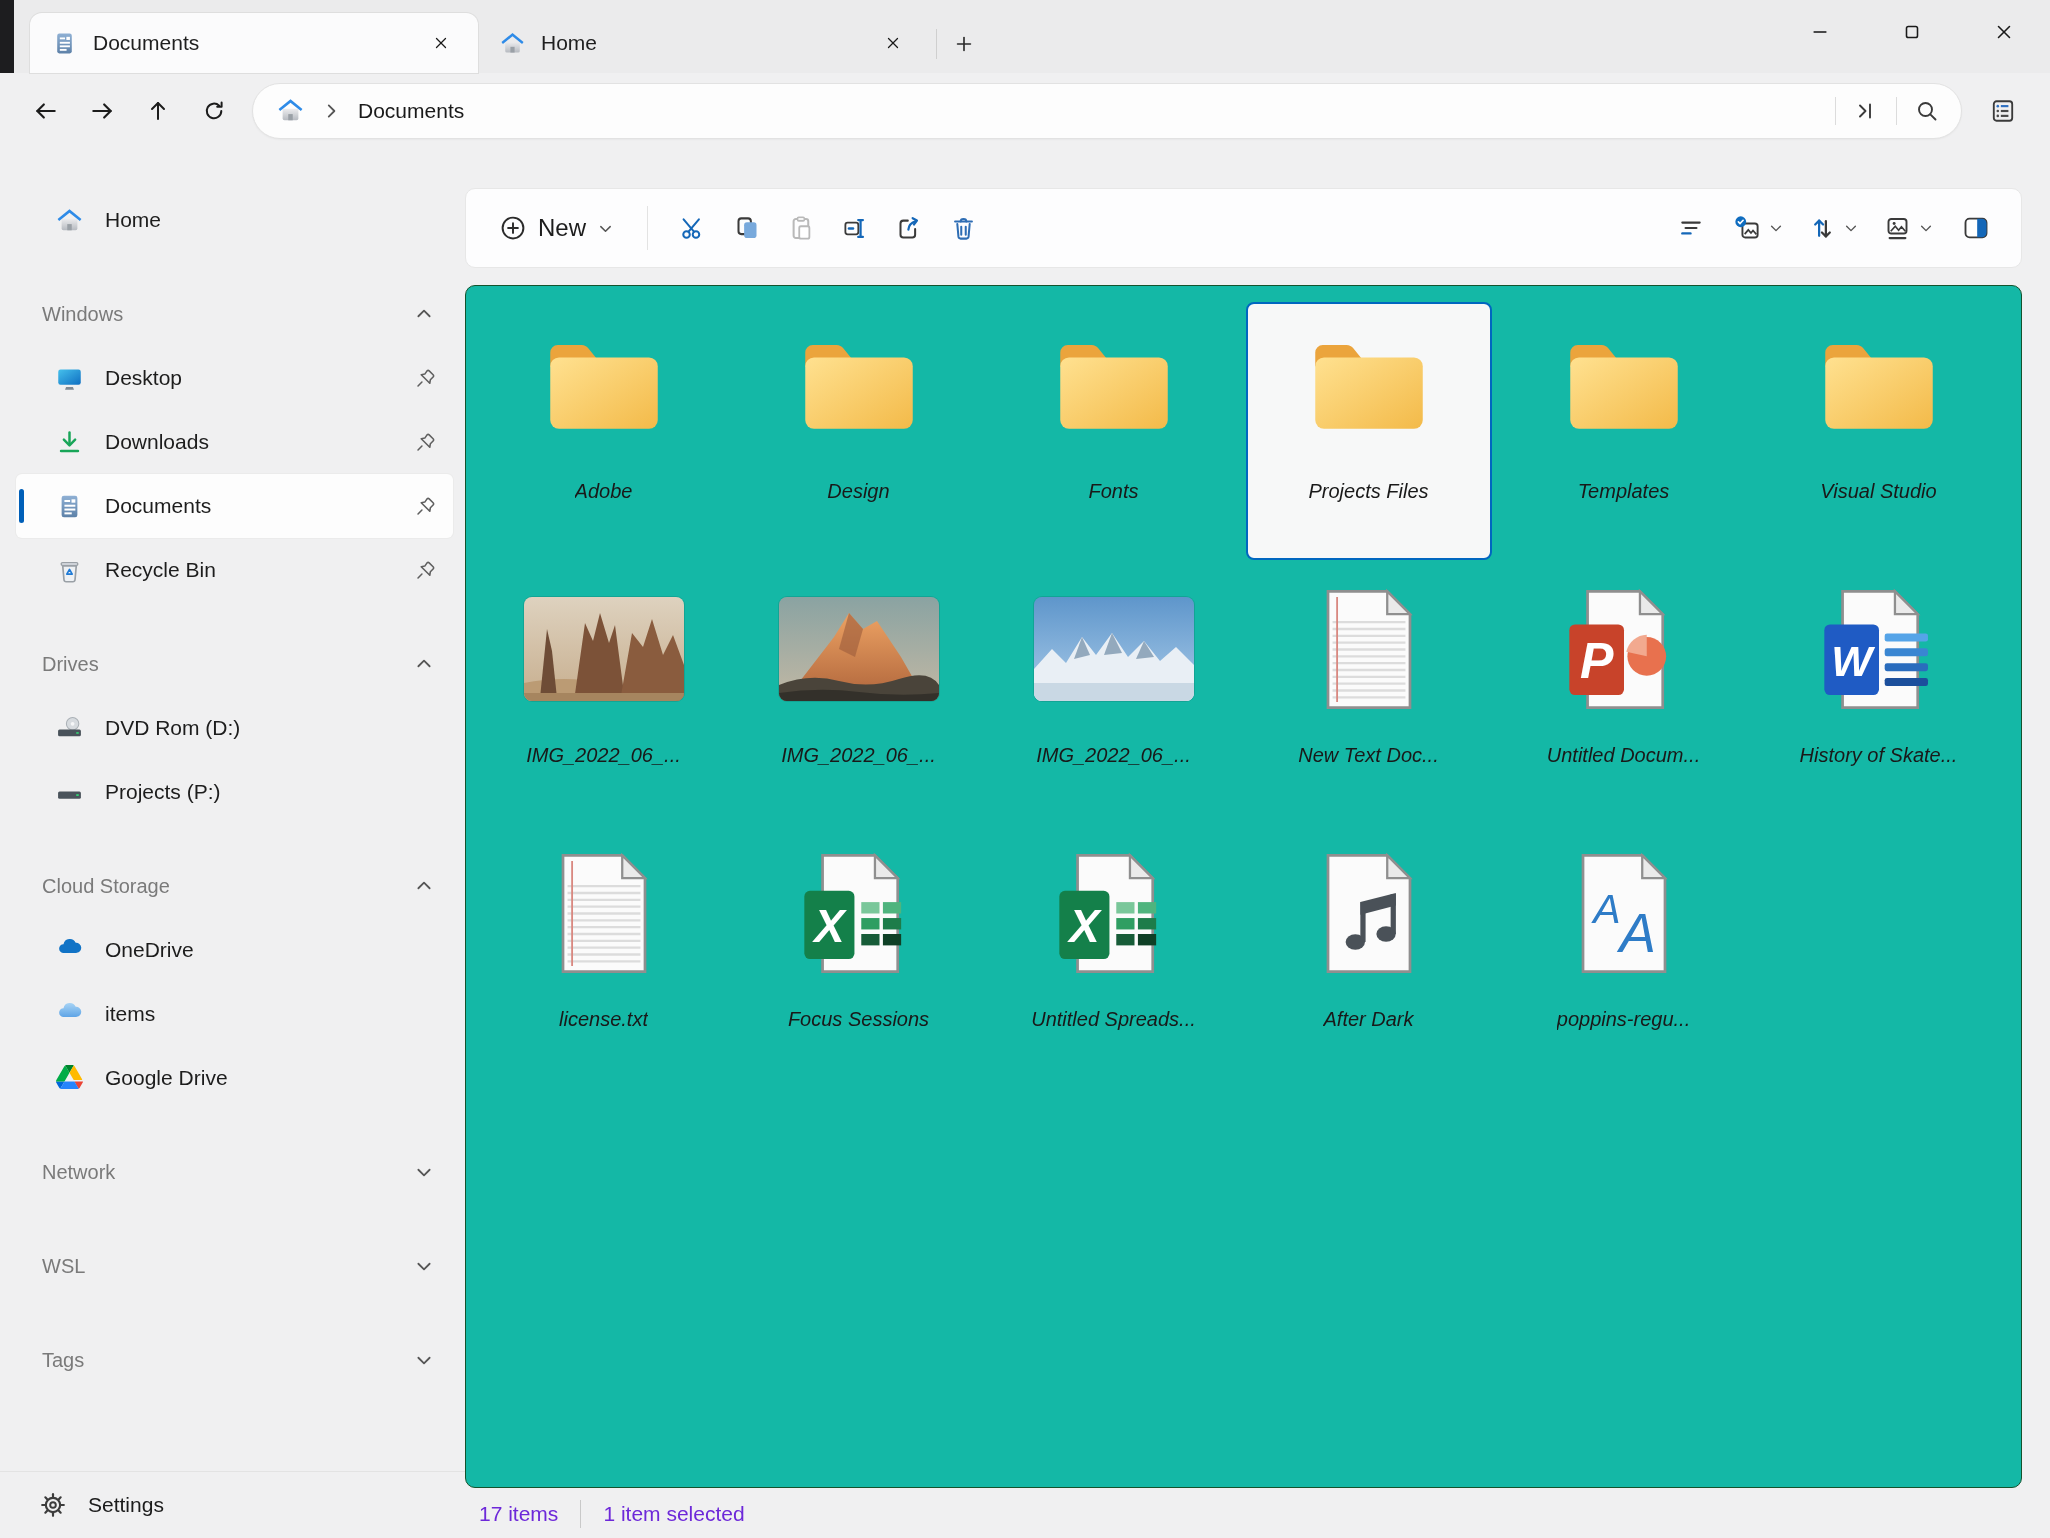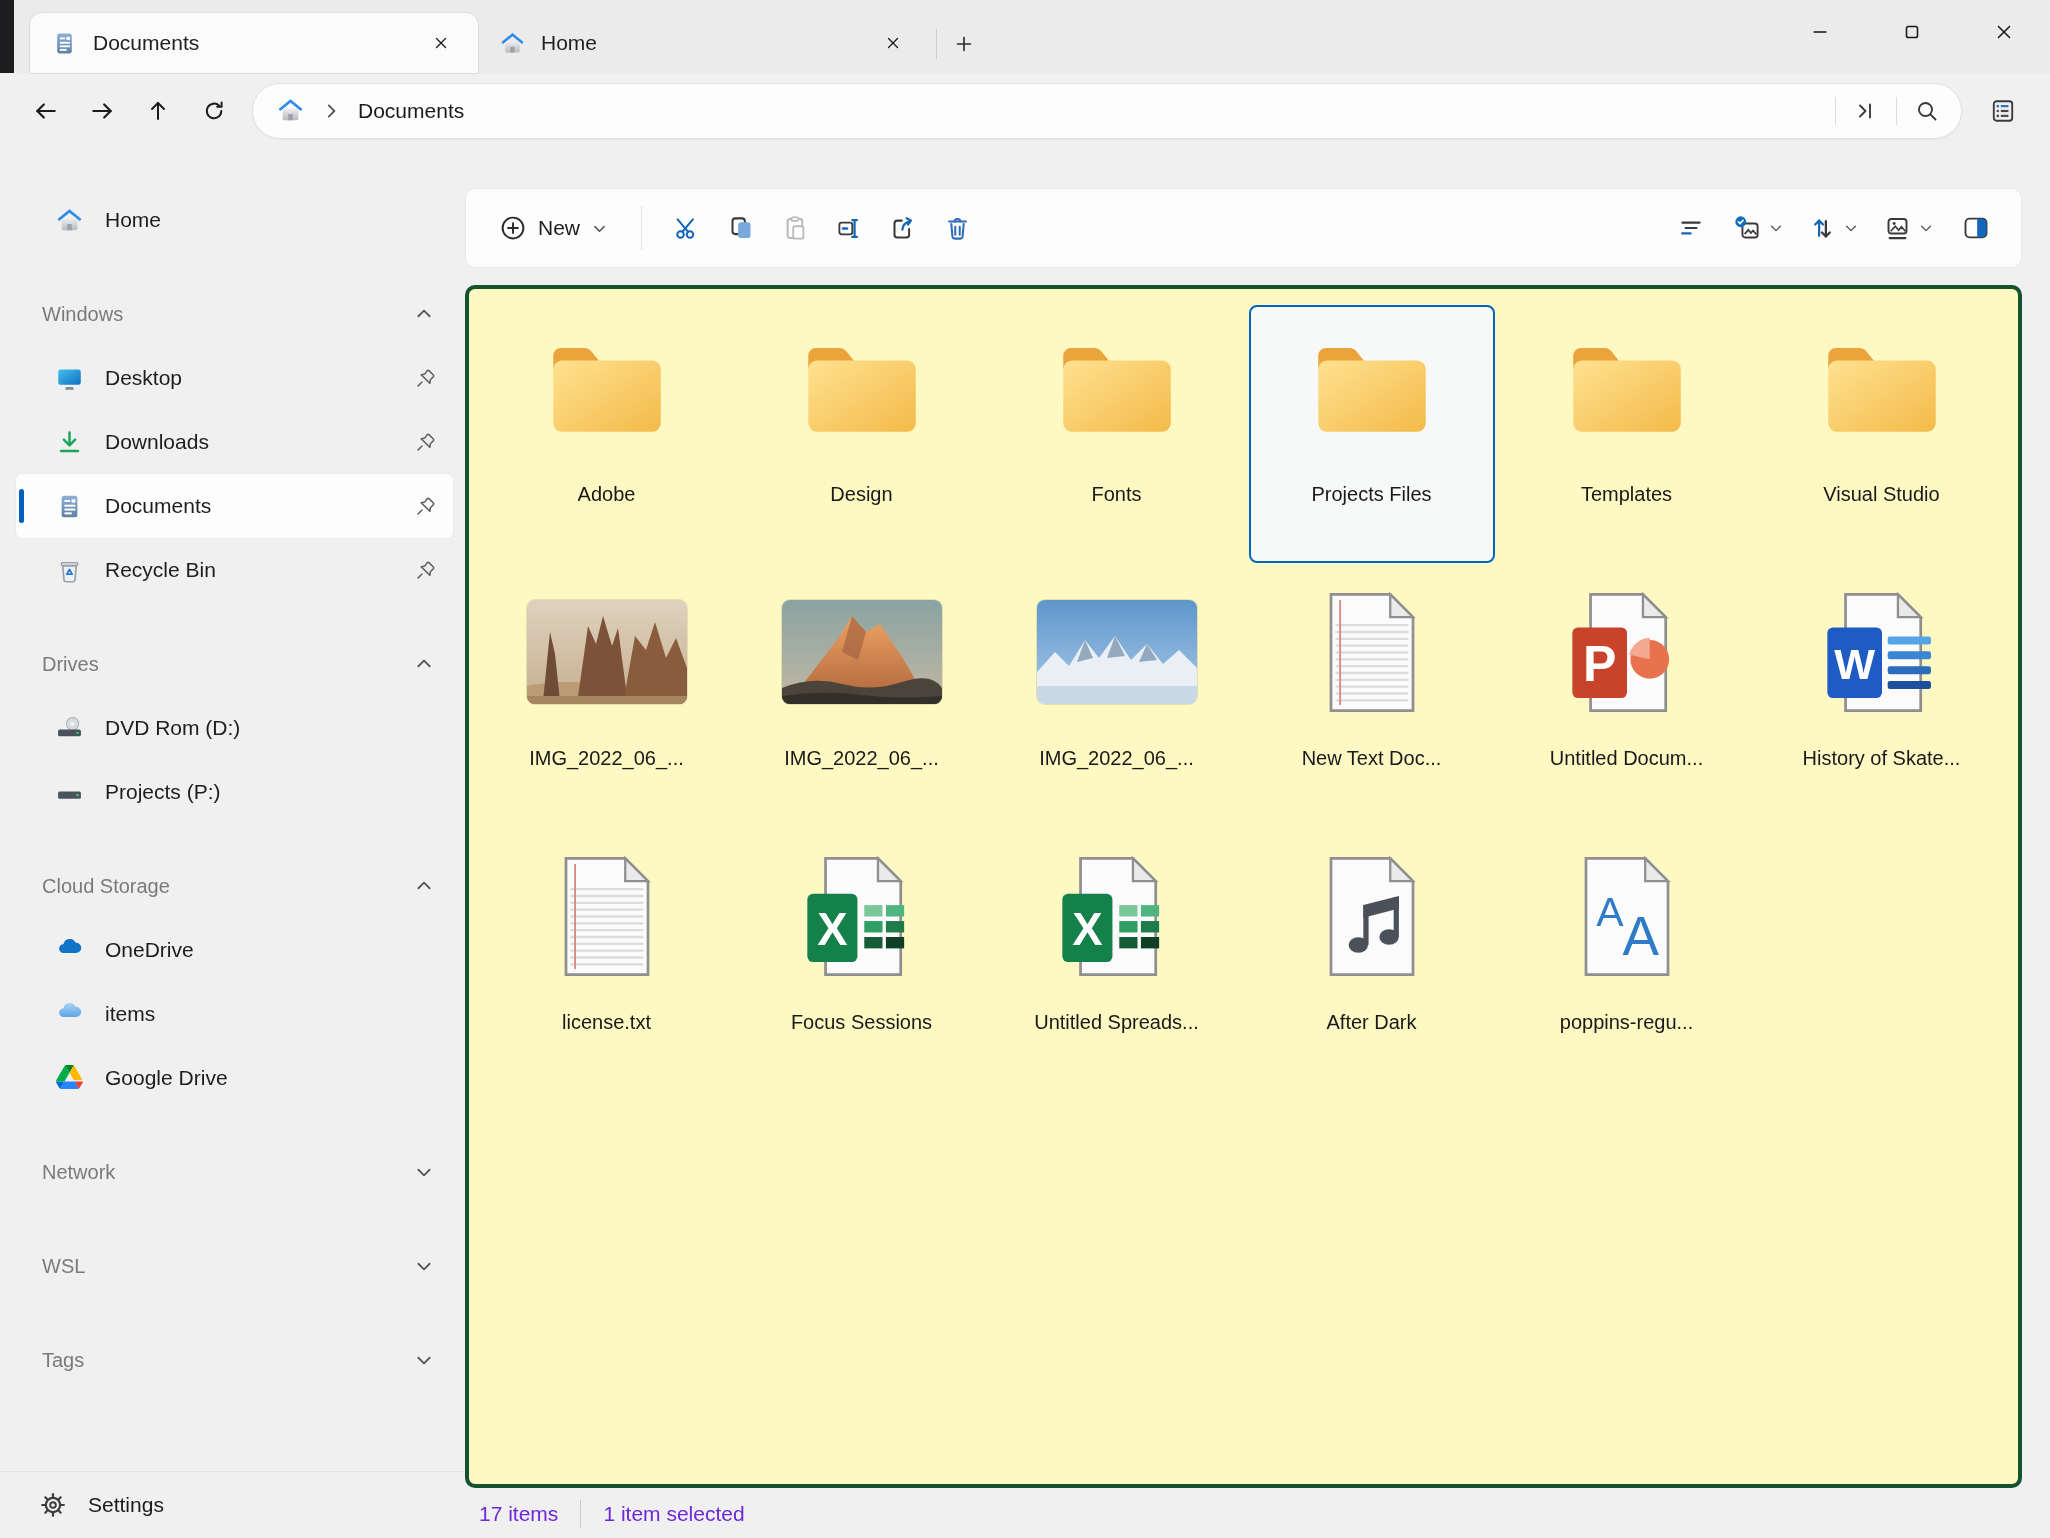--- a/index.html
+++ b/index.html
@@ -51,27 +51,27 @@
   .sh-label { font-size:20px; color:#7a7a7a; }
   .sh-chev { position:absolute; right:20px; width:18px; height:18px; }
   .side-bottom { position:absolute; left:0; right:0; bottom:0; height:67px; border-top:1px solid #e3e3e3; display:flex; align-items:center; padding-left:40px; background:#f0f0f1;margin-top:36px; }
   .side-bottom .si-ico { width:26px; height:26px; margin-right:22px; }
   .side-bottom .si-label { font-size:21px; }
 
   
   .main { position:absolute; left:465px; top:188px; right:28px; }
   .toolbar { height:80px; background:#fdfdfe; border:1px solid #e7e7e7; border-radius:10px; display:flex; align-items:center; padding:0 18px; }
   .new-btn { display:flex; align-items:center; gap:12px; height:54px; padding:0 16px; border-radius:6px; }
-  .new-label { font-size:21px; color:#1d1d1d; }
+  .new-label { font-size:24px; color:#1d1d1d; }
   .tb-sep { width:1px; height:44px; background:#e3e3e3; margin:0 18px; }
   .tb-btn { width:54px; height:54px; display:flex; align-items:center; justify-content:center; border-radius:6px; }
   .tb-right { margin-left:auto; display:flex; align-items:center; gap:6px; }
   .tb-combo { display:flex; align-items:center; height:54px; padding:0 10px; border-radius:6px; gap:8px; }
 
-  .content { margin-top:17px; height:1203px; background:#fef9c3; border:4px solid #14532d; border-radius:10px; padding:14px 6px; overflow:hidden; }
+  .content { margin-top:17px; height:1203px; background:#14b8a6; border:1px solid #14532d; border-radius:10px; padding:14px 6px; overflow:hidden;font-style:italic; }
   .grid { display:grid; grid-template-columns:repeat(6,255px); grid-auto-rows:264px; justify-content:start; padding-left:4px; }
   .tile { width:246px; height:258px; margin:2px auto; border-radius:8px; display:flex; flex-direction:column; align-items:center; border:2px solid transparent; }
   .tile.selected { border-color:#0067c0; background:#f7f8f8; }
   .icon-box { height:162px; width:100%; display:flex; align-items:center; justify-content:center; }
   .tile-label { margin-top:14px; font-size:20px; color:#191919; max-width:230px; white-space:nowrap; overflow:hidden; text-align:center; }
   .thumb { border-radius:8px; box-shadow:0 0 0 1px rgba(0,0,0,.10); }
 
   
   .statusbar { position:absolute; left:465px; bottom:0; height:48px; display:flex; align-items:center; padding-left:14px; }
   .sb-text { font-size:21px; color:#6d28d9; }

